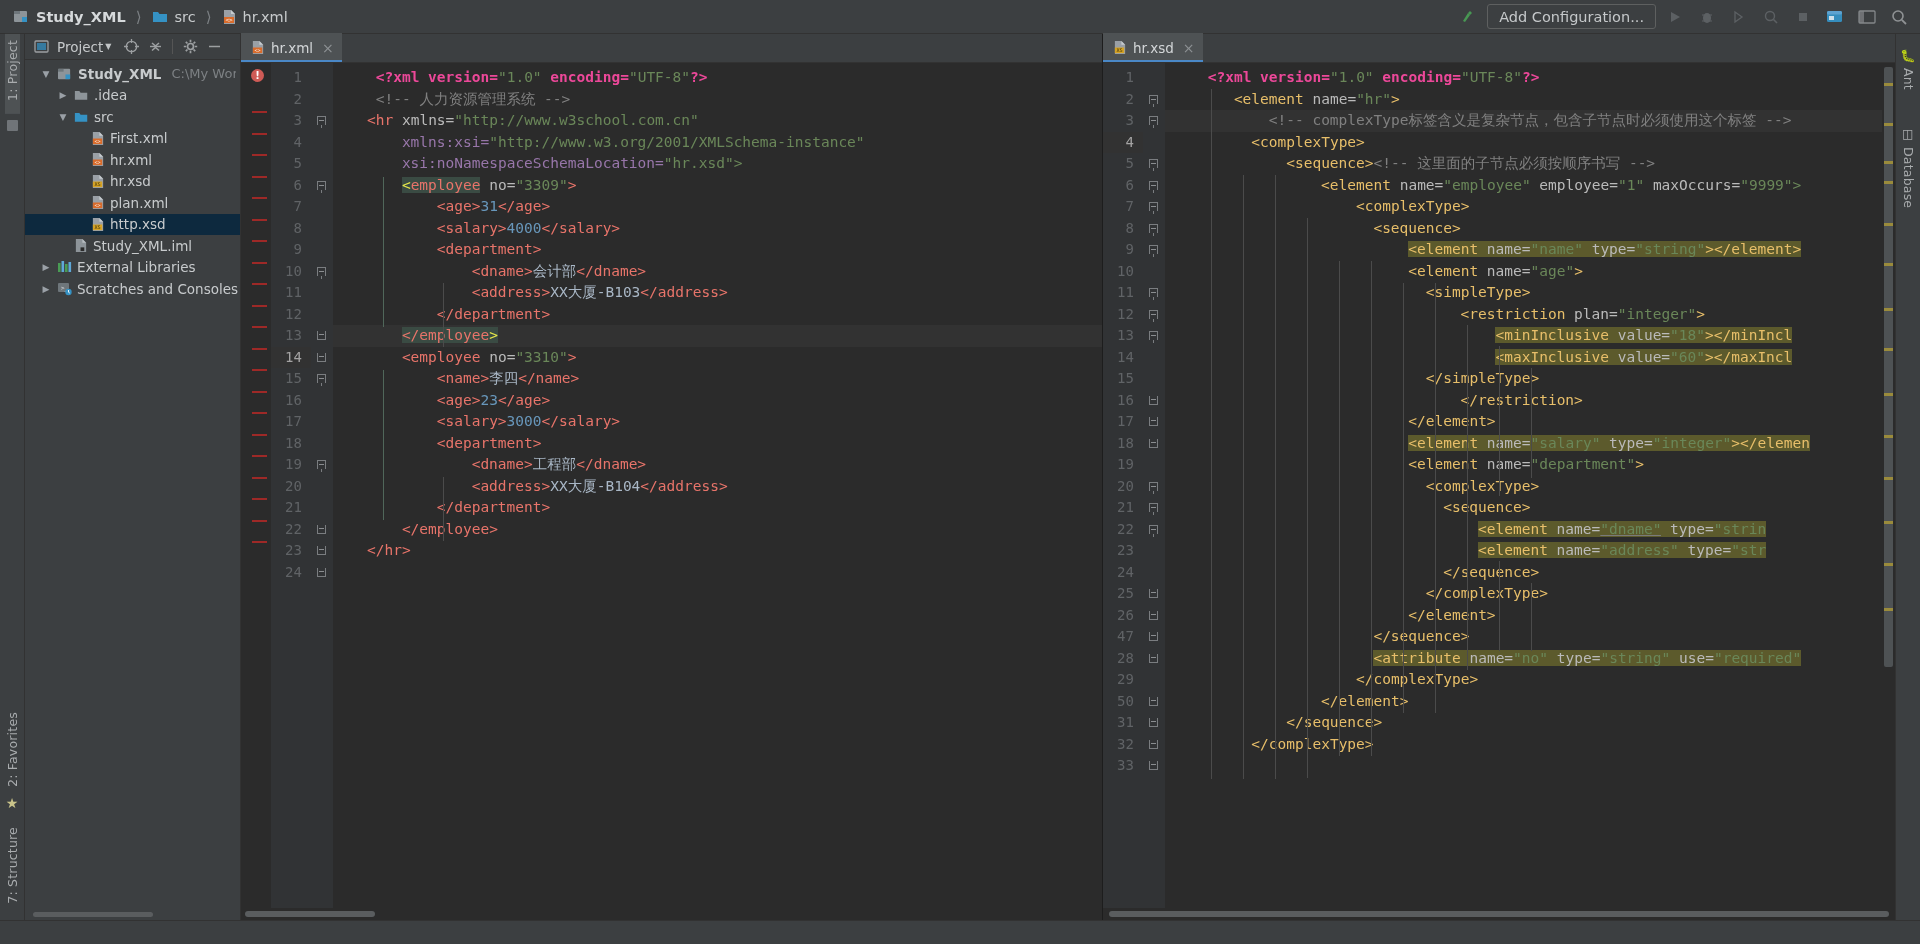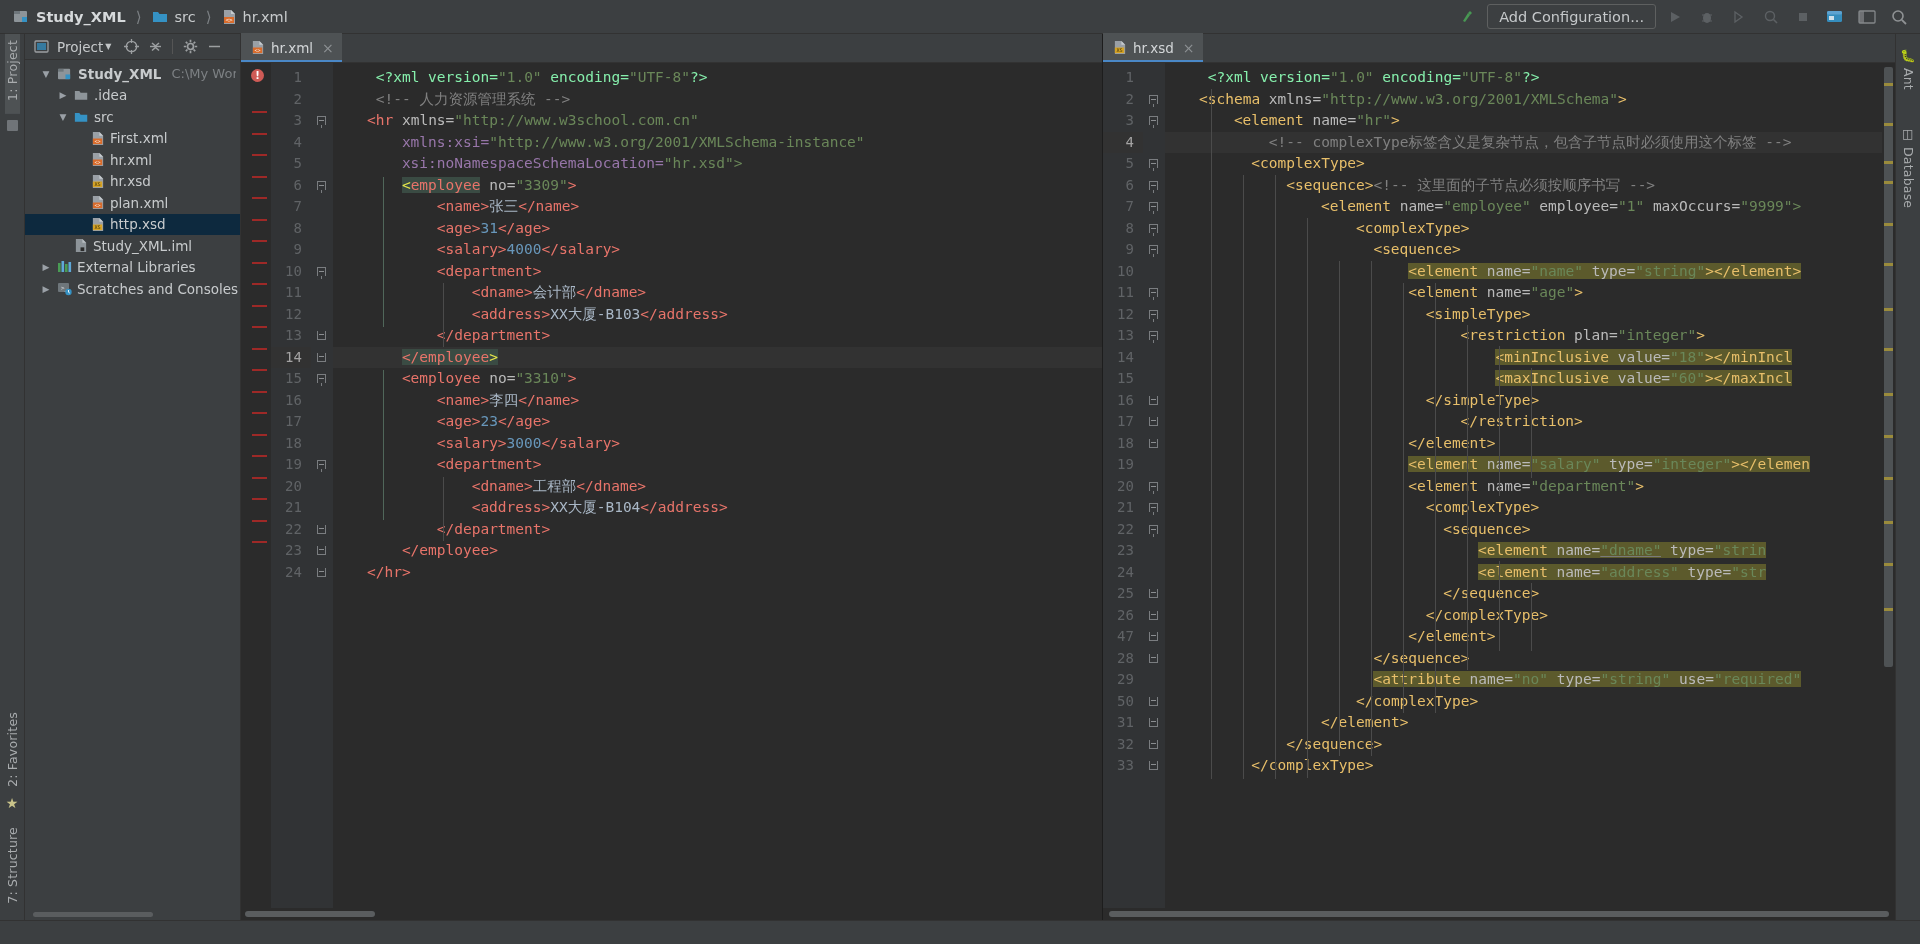--- a/index.html
+++ b/index.html
@@ -162,21 +162,21 @@
 
   
   .t-tag{ color:#e8bf6a; }
   .t-tagx{ color:#e8746a; }
   .t-attr{ color:#9876aa; }
   .t-attr2{ color:#bababa; }
   .t-val{ color:#6a8759; }
   .t-txt{ color:#a9b7c6; }
   .t-num{ color:#6897bb; }
   .t-com{ color:#808080; }
-  .t-pi{ color:#86efac; }
+  .t-pi{ color:#ec4899;font-weight:bold; }
   .hl-sel{ background:#3a4b43; }
   .hl-olive{ background:#5c5a2c; }
   .hl-cursor{ color:#e8e84a; }
   .underline{ text-decoration:underline; text-decoration-color:#7a7a7a; }
 
   
   .markcol{
     width:13px; flex:0 0 13px; background:#2b2b2b; position:relative;
   }
   .markcol .m{ position:absolute; left:2px; width:9px; height:3px; }
@@ -609,21 +609,20 @@
               <div class="ig" style="left:110px;top:220px;height:64px;"></div>
               <div class="ig green" style="left:50px;top:307px;height:150px;"></div>
               <div class="ig" style="left:110px;top:414px;height:64px;"></div>
             </div>
           <div class="cl"><span style="display:inline-block;width:34.88px"></span><span class="t-pi">&lt;?xml version=</span><span class="t-val">"1.0"</span><span class="t-pi"> encoding=</span><span class="t-val">"UTF-8"</span><span class="t-pi">?&gt;</span></div>
               <div class="cl"><span style="display:inline-block;width:34.88px"></span><span class="t-com">&lt;!-- 人力资源管理系统 --&gt;</span></div>
               <div class="cl"><span style="display:inline-block;width:26.160000000000004px"></span><span class="t-tagx">&lt;</span><span class="t-tagx">hr</span><span class="t-attr2"> xmlns=</span><span class="t-val">"http://www.w3school.com.cn"</span></div>
               <div class="cl"><span style="display:inline-block;width:61.040000000000006px"></span><span class="t-attr">xmlns:xsi=</span><span class="t-val">"http://www.w3.org/2001/XMLSchema-instance"</span></div>
               <div class="cl"><span style="display:inline-block;width:61.040000000000006px"></span><span class="t-attr">xsi:noNamespaceSchemaLocation=</span><span class="t-val">"hr.xsd"&gt;</span></div>
               <div class="cl"><span style="display:inline-block;width:61.040000000000006px"></span><span class="hl-cursor hl-sel">&lt;</span><span class="t-tagx hl-sel">employee</span><span class="t-attr2"> no=</span><span class="t-val">"3309"</span><span class="t-tagx">&gt;</span></div>
-              <div class="cl"><span style="display:inline-block;width:95.92px"></span><span class="t-tagx">&lt;name&gt;</span><span class="t-txt">张三</span><span class="t-tagx">&lt;/name&gt;</span></div>
               <div class="cl"><span style="display:inline-block;width:95.92px"></span><span class="t-tagx">&lt;age&gt;</span><span class="t-num">31</span><span class="t-tagx">&lt;/age&gt;</span></div>
               <div class="cl"><span style="display:inline-block;width:95.92px"></span><span class="t-tagx">&lt;salary&gt;</span><span class="t-num">4000</span><span class="t-tagx">&lt;/salary&gt;</span></div>
               <div class="cl"><span style="display:inline-block;width:95.92px"></span><span class="t-tagx">&lt;department&gt;</span></div>
               <div class="cl"><span style="display:inline-block;width:130.8px"></span><span class="t-tagx">&lt;dname&gt;</span><span class="t-txt">会计部</span><span class="t-tagx">&lt;/dname&gt;</span></div>
               <div class="cl"><span style="display:inline-block;width:130.8px"></span><span class="t-tagx">&lt;address&gt;</span><span class="t-txt">XX大厦-B103</span><span class="t-tagx">&lt;/address&gt;</span></div>
               <div class="cl"><span style="display:inline-block;width:95.92px"></span><span class="t-tagx">&lt;/department&gt;</span></div>
               <div class="cl curline"><span style="display:inline-block;width:61.040000000000006px"></span><span class="t-tagx hl-sel">&lt;/employee</span><span class="hl-cursor hl-sel">&gt;</span></div>
               <div class="cl"><span style="display:inline-block;width:61.040000000000006px"></span><span class="t-tagx">&lt;employee</span><span class="t-attr2"> no=</span><span class="t-val">"3310"</span><span class="t-tagx">&gt;</span></div>
               <div class="cl"><span style="display:inline-block;width:95.92px"></span><span class="t-tagx">&lt;name&gt;</span><span class="t-txt">李四</span><span class="t-tagx">&lt;/name&gt;</span></div>
               <div class="cl"><span style="display:inline-block;width:95.92px"></span><span class="t-tagx">&lt;age&gt;</span><span class="t-num">23</span><span class="t-tagx">&lt;/age&gt;</span></div>
@@ -786,21 +785,20 @@
               <div class="ig" style="left:206px;top:198px;height:495px;"></div>
               <div class="ig" style="left:238px;top:220px;height:430px;"></div>
               <div class="ig" style="left:270px;top:220px;height:430px;"></div>
               <div class="ig" style="left:302px;top:262px;height:345px;"></div>
               <div class="ig" style="left:334px;top:283px;height:150px;"></div>
               <div class="ig" style="left:366px;top:305px;height:110px;"></div>
               <div class="ig" style="left:334px;top:498px;height:90px;"></div>
               <div class="ig" style="left:366px;top:520px;height:68px;"></div>
             </div>
           <div class="cl"><span style="display:inline-block;width:34.88px"></span><span class="t-pi">&lt;?xml version=</span><span class="t-val">"1.0"</span><span class="t-pi"> encoding=</span><span class="t-val">"UTF-8"</span><span class="t-pi">?&gt;</span></div>
-              <div class="cl"><span style="display:inline-block;width:26.160000000000004px"></span><span class="t-tag">&lt;schema</span><span class="t-attr2"> xmlns=</span><span class="t-val">"http://www.w3.org/2001/XMLSchema"</span><span class="t-tag">&gt;</span></div>
               <div class="cl"><span style="display:inline-block;width:61.040000000000006px"></span><span class="t-tag">&lt;element</span><span class="t-attr2"> name=</span><span class="t-val">"hr"</span><span class="t-tag">&gt;</span></div>
               <div class="cl curline"><span style="display:inline-block;width:95.92px"></span><span class="t-com">&lt;!-- complexType标签含义是复杂节点，包含子节点时必须使用这个标签 --&gt;</span></div>
               <div class="cl"><span style="display:inline-block;width:78.48px"></span><span class="t-tag">&lt;complexType&gt;</span></div>
               <div class="cl"><span style="display:inline-block;width:113.36000000000001px"></span><span class="t-tag">&lt;sequence&gt;</span><span class="t-com">&lt;!-- 这里面的子节点必须按顺序书写 --&gt;</span></div>
               <div class="cl"><span style="display:inline-block;width:148.24px"></span><span class="t-tag">&lt;element</span><span class="t-attr2"> name=</span><span class="t-val">"employee"</span><span class="t-attr2"> employee=</span><span class="t-val">"1"</span><span class="t-attr2"> maxOccurs=</span><span class="t-val">"9999"&gt;</span></div>
               <div class="cl"><span style="display:inline-block;width:183.12px"></span><span class="t-tag">&lt;complexType&gt;</span></div>
               <div class="cl"><span style="display:inline-block;width:200.56px"></span><span class="t-tag">&lt;sequence&gt;</span></div>
               <div class="cl"><span style="display:inline-block;width:235.44000000000003px"></span><span class="t-tag hl-olive">&lt;element</span><span class="t-attr2 hl-olive"> name=</span><span class="t-val hl-olive">"name"</span><span class="t-attr2 hl-olive"> type=</span><span class="t-val hl-olive">"string"</span><span class="t-tag hl-olive">&gt;&lt;/element&gt;</span></div>
               <div class="cl"><span style="display:inline-block;width:235.44000000000003px"></span><span class="t-tag">&lt;element</span><span class="t-attr2"> name=</span><span class="t-val">"age"</span><span class="t-tag">&gt;</span></div>
               <div class="cl"><span style="display:inline-block;width:252.88000000000002px"></span><span class="t-tag">&lt;simpleType&gt;</span></div>

